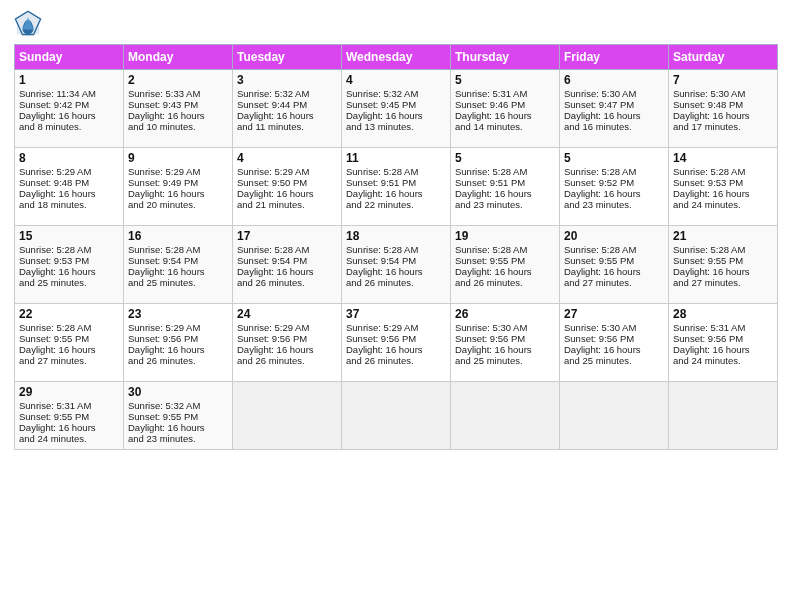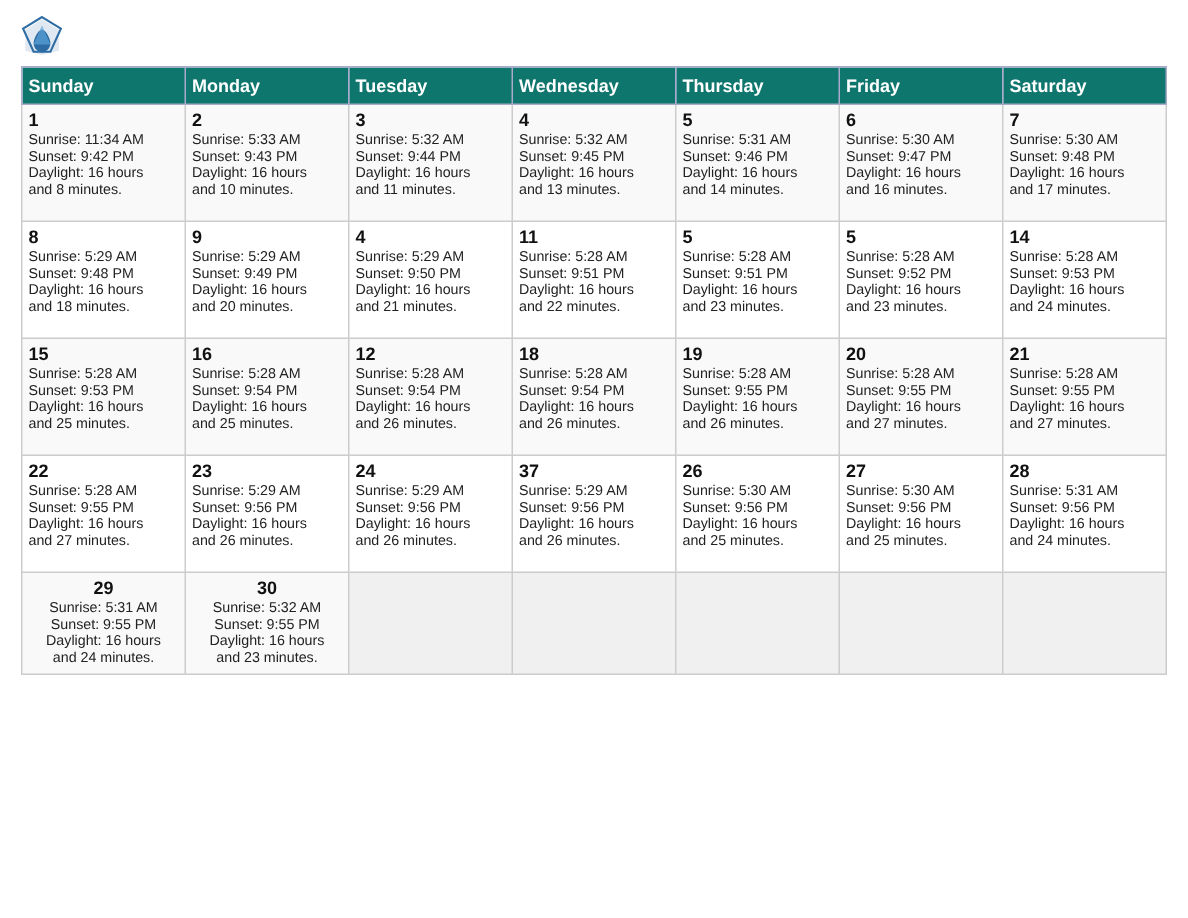--- a/index.html
+++ b/index.html
@@ -40,21 +40,21 @@
     .cal-subtitle {
       font-size: 13px;
       color: #333;
     }
     table {
       width: 100%;
       border-collapse: collapse;
       table-layout: fixed;
     }
     thead tr th {
-      background-color: #0f766e;
+      background-color: #d946ef;
       color: #fff;
       font-size: 12px;
       font-weight: bold;
       padding: 5px 4px;
       text-align: left;
       border: 1px solid #aac;
     }
     tbody tr td {
       vertical-align: top;
       padding: 3px 4px;
@@ -72,21 +72,20 @@
       font-weight: bold;
       color: #111;
       display: block;
       margin-bottom: 1px;
     }
     .empty-cell {
       background: #f0f0f0 !important;
     }
     .last-row td {
       height: 68px;
-      text-align: center;
     }
   </style>
 </head>
 <body>
 
 <div class="container">
   <div class="header-row">
     <div class="logo">
       <svg class="logo-icon" viewBox="0 0 40 40" xmlns="http://www.w3.org/2000/svg">
         <polygon points="20,4 36,14 36,34 20,38 4,34 4,14" fill="#2e6da4" opacity="0.15"></polygon>
@@ -229,21 +228,21 @@
             <div>and 25 minutes.</div>
           </td>
           <td>
             <span class="day-num">16</span>
             <div>Sunrise: 5:28 AM</div>
             <div>Sunset: 9:54 PM</div>
             <div>Daylight: 16 hours</div>
             <div>and 25 minutes.</div>
           </td>
           <td>
-            <span class="day-num">12</span>
+            <span class="day-num">17</span>
             <div>Sunrise: 5:28 AM</div>
             <div>Sunset: 9:54 PM</div>
             <div>Daylight: 16 hours</div>
             <div>and 26 minutes.</div>
           </td>
           <td>
             <span class="day-num">18</span>
             <div>Sunrise: 5:28 AM</div>
             <div>Sunset: 9:54 PM</div>
             <div>Daylight: 16 hours</div>

